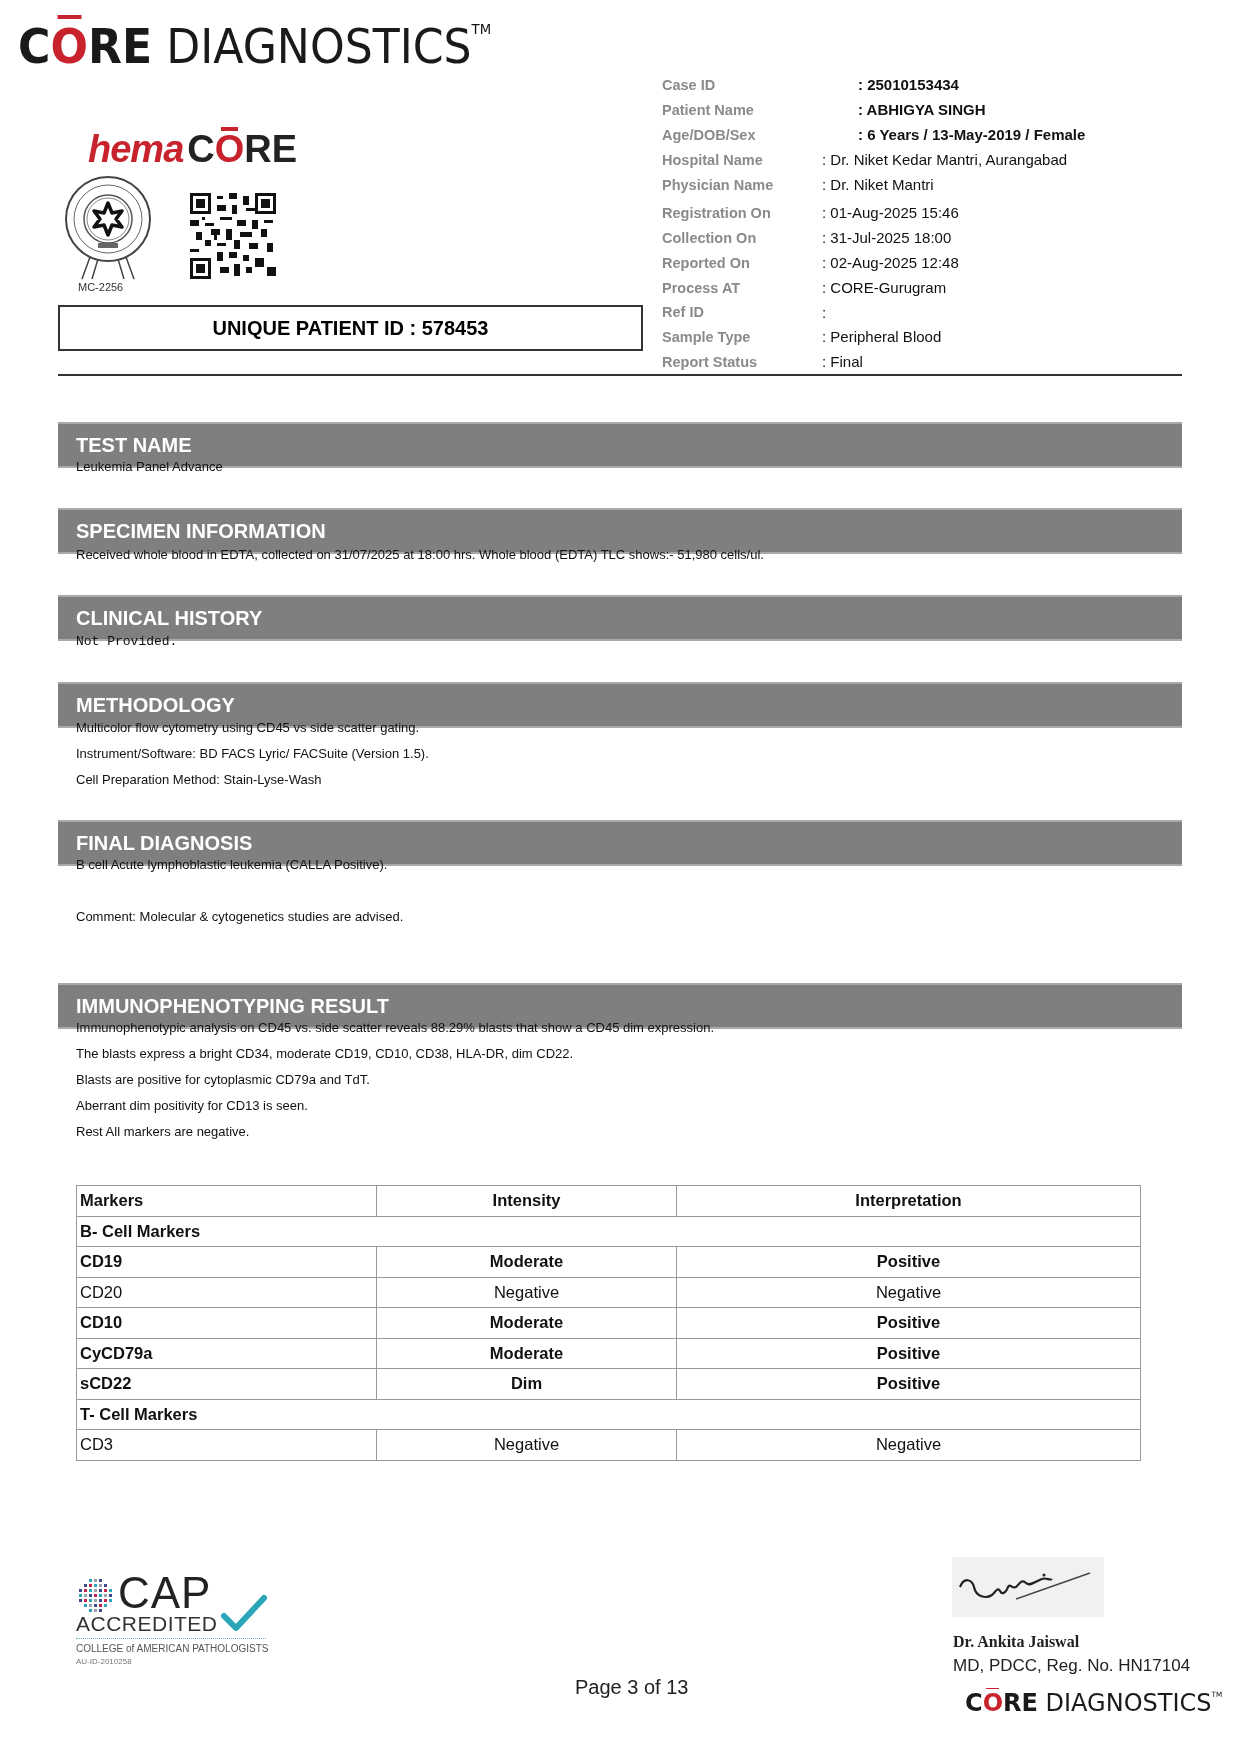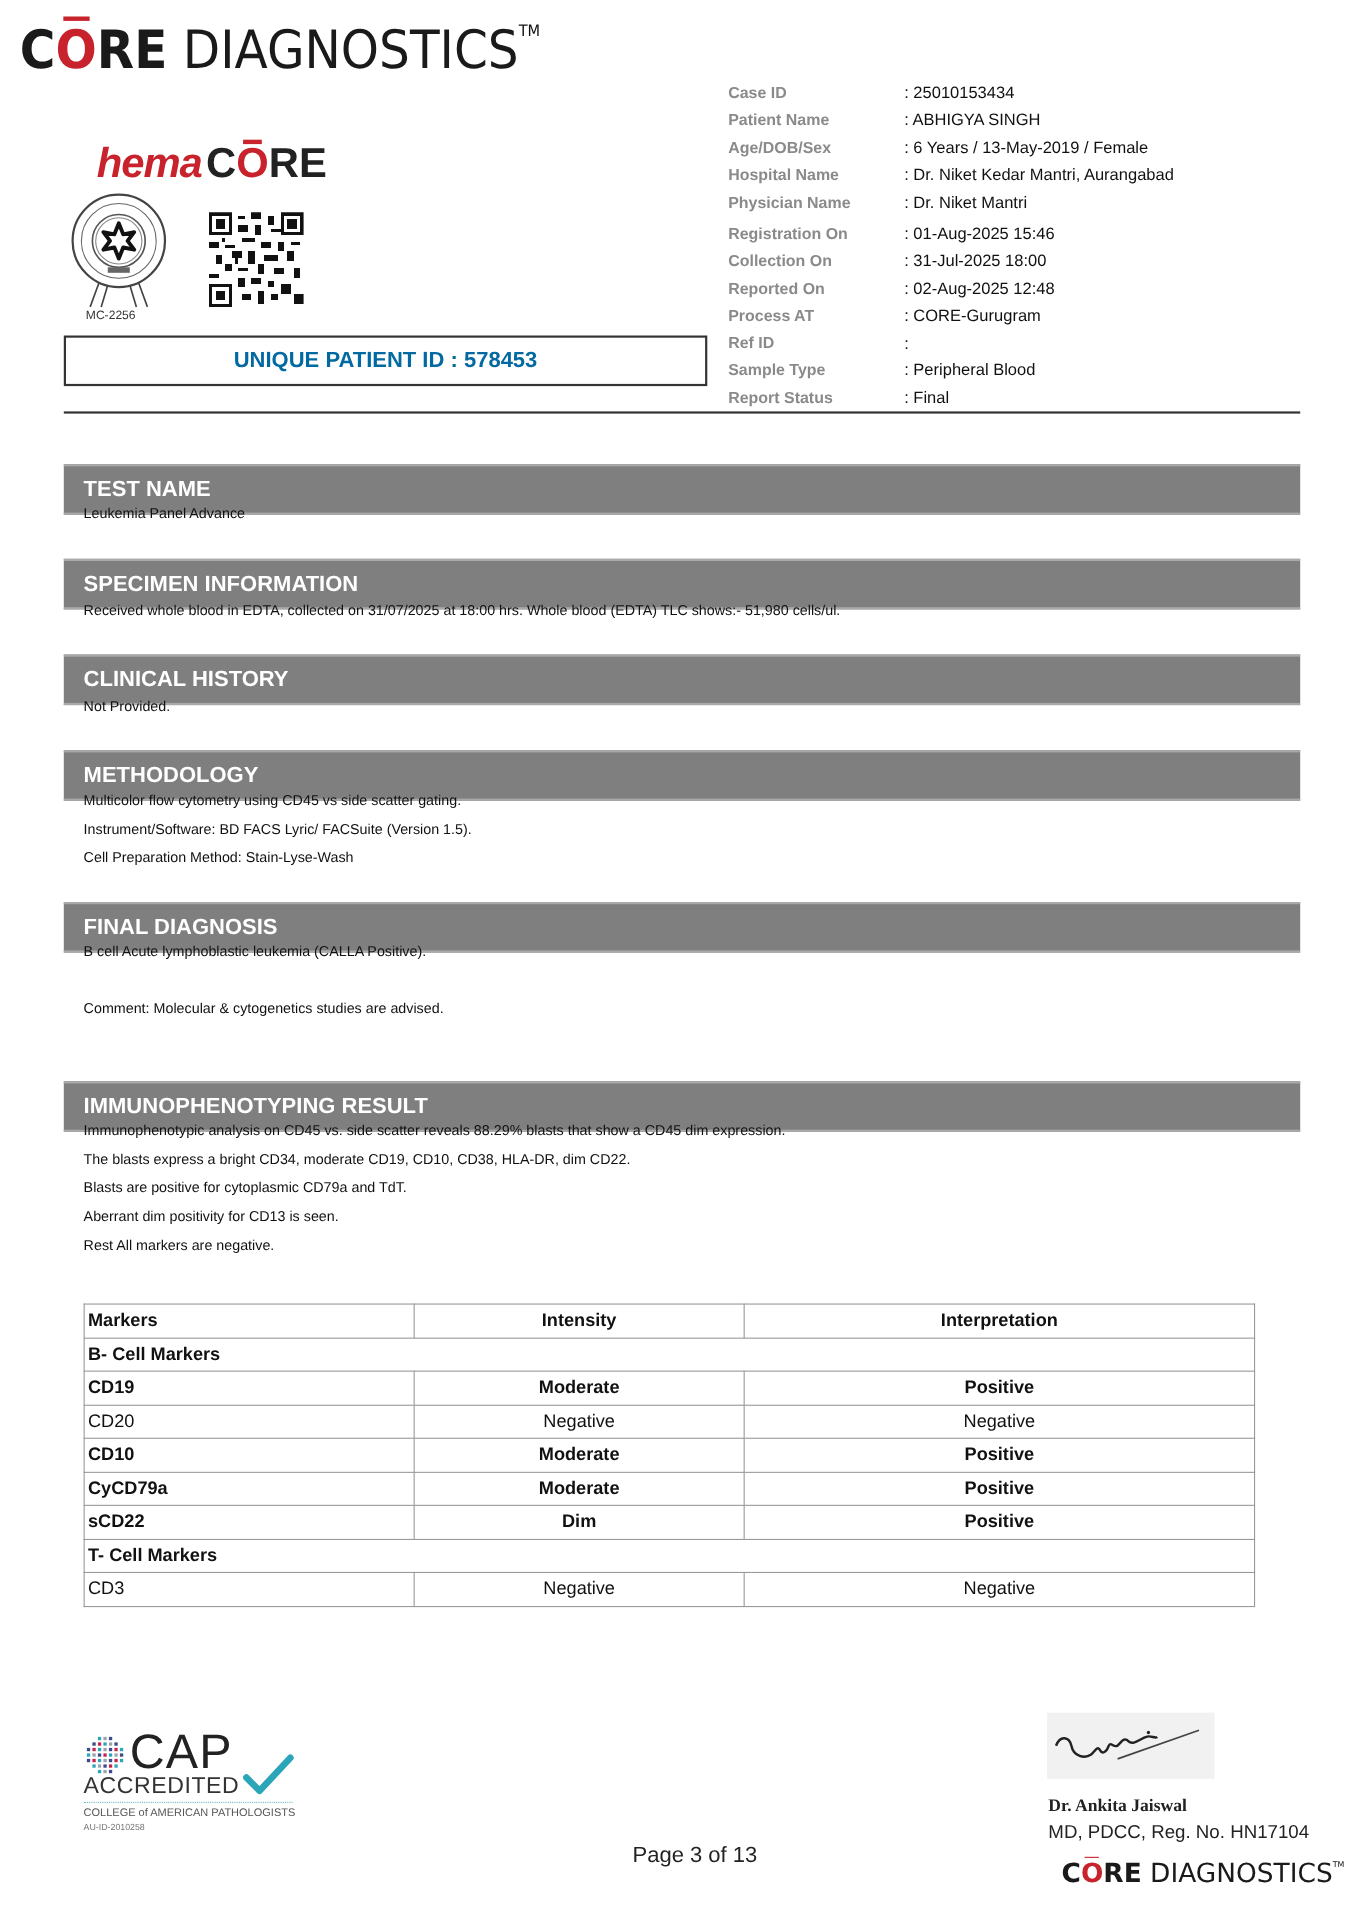--- a/index.html
+++ b/index.html
@@ -18,27 +18,27 @@
   #hema-logo { position: absolute; left: 88px; top: 128px; font-size: 38px; white-space: nowrap; }
   #hema-logo .hema { font-style: italic; font-weight: bold; color: #c8232c; font-family: "Liberation Sans", sans-serif; letter-spacing: -1px; }
   #hema-logo .core { font-weight: bold; color: #222; font-family: "Liberation Sans", sans-serif; margin-left: 4px; }
   #hema-logo .o { color: #c8232c; position: relative; display: inline-block; }
   #hema-logo .o::before { content: ""; position: absolute; left: 20%; right: 20%; top: -0.02em; height: 0.09em; background: #c8232c; }
 
   #seal { position: absolute; left: 60px; top: 175px; width: 96px; height: 108px; }
   #seal-label { position: absolute; left: 78px; top: 281px; font-size: 11px; color: #333; }
   #qr { position: absolute; left: 190px; top: 193px; width: 86px; height: 86px; }
 
-  #upid-box { position: absolute; left: 58px; top: 305px; width: 585px; height: 46px; border: 2px solid #333; display: flex; align-items: center; justify-content: center; font-weight: bold; font-size: 20px; color: #0369a1; }
+  #upid-box { position: absolute; left: 58px; top: 305px; width: 585px; height: 46px; border: 2px solid #333; display: flex; align-items: center; justify-content: center; font-weight: bold; font-size: 20px; color: #000000; }
 
   #info { position: absolute; left: 662px; top: 72px; font-size: 15px; }
   .info-row { display: flex; height: 25px; align-items: center; }
   .info-row .lbl { width: 160px; color: #8a8a8a; font-weight: bold; font-size: 14.5px; }
   .info-row .val { color: #111; white-space: nowrap; }
-  .info-row .val.bold { font-weight: normal; }
+  .info-row .val.bold { font-weight: bold; margin-left: 36px; }
 
   #header-rule { position: absolute; left: 58px; top: 374px; width: 1124px; height: 2px; background: #333; }
 
   .section-bar { position: absolute; left: 58px; width: 1124px; height: 46px; background: #7f7f7f; color: #fff; font-weight: bold; font-size: 20px; display: flex; align-items: center; padding-left: 18px; border-top: 2px solid #a9a9a9; border-bottom: 2px solid #a9a9a9; margin-top: 20px; }
   .section-text { position: absolute; left: 76px; font-size: 13px; color: #111; line-height: 26px; }
   .section-text.bold { font-weight: normal; }
 
   #markers-table { position: absolute; left: 76px; top: 1185px; width: 1065px; border-collapse: collapse; font-size: 16.5px; }
   #markers-table td, #markers-table th { border: 1.5px solid #999; height: 30.5px; padding: 0 3px; }
   #markers-table th { font-weight: bold; }
@@ -191,21 +191,21 @@
 
 <div id="header-rule"></div>
 
 <div class="section-bar" style="top:402px;">TEST NAME</div>
 <div class="section-text" style="top:454px;">Leukemia Panel Advance</div>
 
 <div class="section-bar" style="top:488px;">SPECIMEN INFORMATION</div>
 <div class="section-text" style="top:542px;">Received whole blood in EDTA, collected on 31/07/2025 at 18:00 hrs. Whole blood (EDTA) TLC shows:- 51,980 cells/ul.</div>
 
 <div class="section-bar" style="top:575px;">CLINICAL HISTORY</div>
-<div class="section-text" style="top:629px;">Not Provided.</div>
+<div class="section-text" style="top:629px;font-family:Liberation Mono, monospace;">Not Provided.</div>
 
 <div class="section-bar" style="top:662px;">METHODOLOGY</div>
 <div class="section-text" style="top:715px;">
   <div>Multicolor flow cytometry using CD45 vs side scatter gating.</div>
   <div>Instrument/Software: BD FACS Lyric/ FACSuite (Version 1.5).</div>
   <div>Cell Preparation Method: Stain-Lyse-Wash</div>
 </div>
 
 <div class="section-bar" style="top:800px;">FINAL DIAGNOSIS</div>
 <div class="section-text bold" style="top:852px;">B cell  Acute lymphoblastic leukemia (CALLA Positive).</div>

